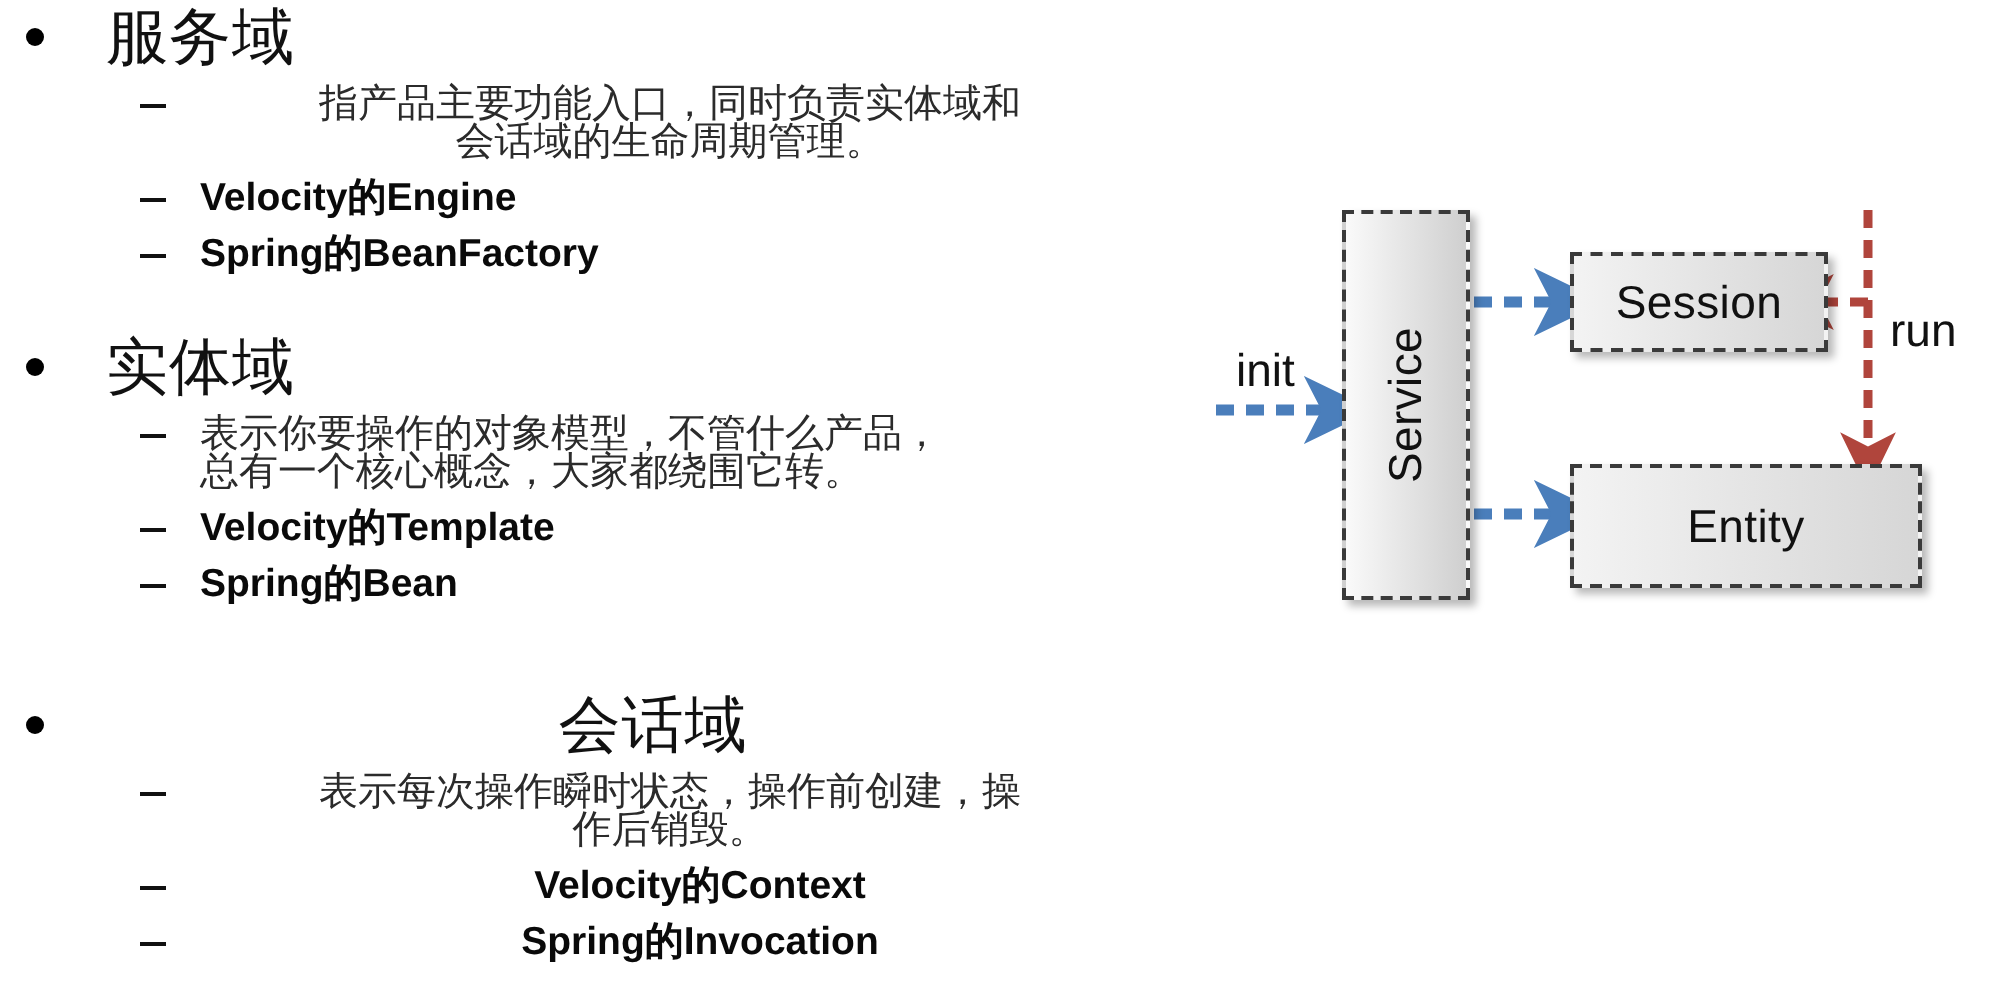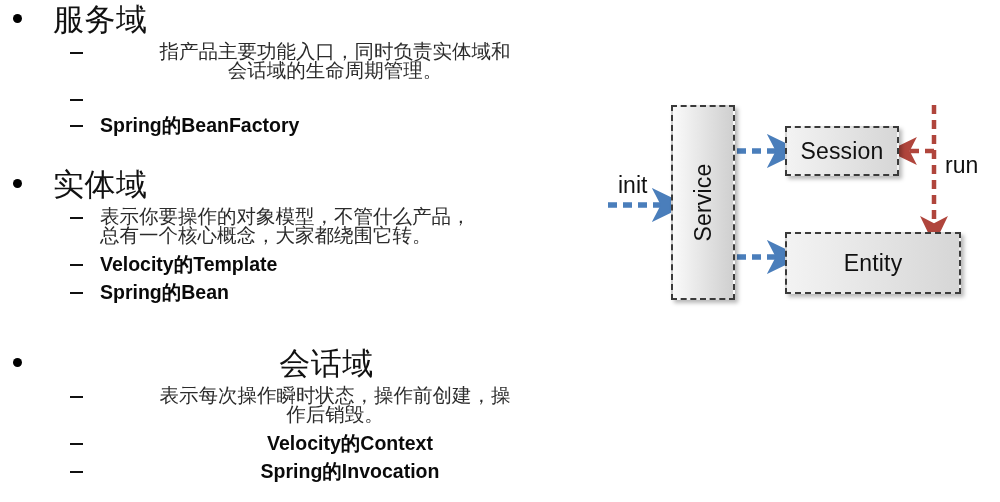--- a/index.html
+++ b/index.html
@@ -111,21 +111,21 @@
   }
 
   #box-service {
     left: 71px;  top: 105px;
     width: 64px; height: 195px;
     background: linear-gradient(to right, #fafafa 0%, #ededed 30%, #cfcfcf 100%);
   }
   #box-service .cap {
     transform: rotate(-90deg);
   }
-  #box-session { left: 185px; top: 126px; width: 114px; height: 50px; }
+  #box-session { left: 185px; top: 126px; width: 129px; height: 50px; }
   #box-entity  { left: 185px; top: 232px; width: 176px; height: 62px; }
 
   .edgelabel {
     position: absolute;
     font-family: "Liberation Sans", "DejaVu Sans", sans-serif;
     font-size: 23px;
     color: #111111;
     white-space: nowrap;
   }
   #label-init { left: 18px; top: 172px; text-align: center; }
@@ -150,20 +150,21 @@
     </div>
     <div class="sub" style="margin-top:6px;text-align:center;">
       <span class="dash" style="top:10px;"></span>
       <div class="desc">
         <span>指产品主要功能入口，同时负责实体域和</span>
         <span class="l2">会话域的生命周期管理。</span>
       </div>
     </div>
     <div class="sub" style="margin-top:7px;">
       <span class="dash" style="top:11px;"></span>
+      <div class="item">Velocity的Engine</div>
     </div>
     <div class="sub" style="margin-top:6px;">
       <span class="dash" style="top:11px;"></span>
       <div class="item">Spring的BeanFactory</div>
     </div>
   </div>
 
   <div class="section" style="top:167px;">
     <div class="sec-head">
       <span class="bullet"></span>

